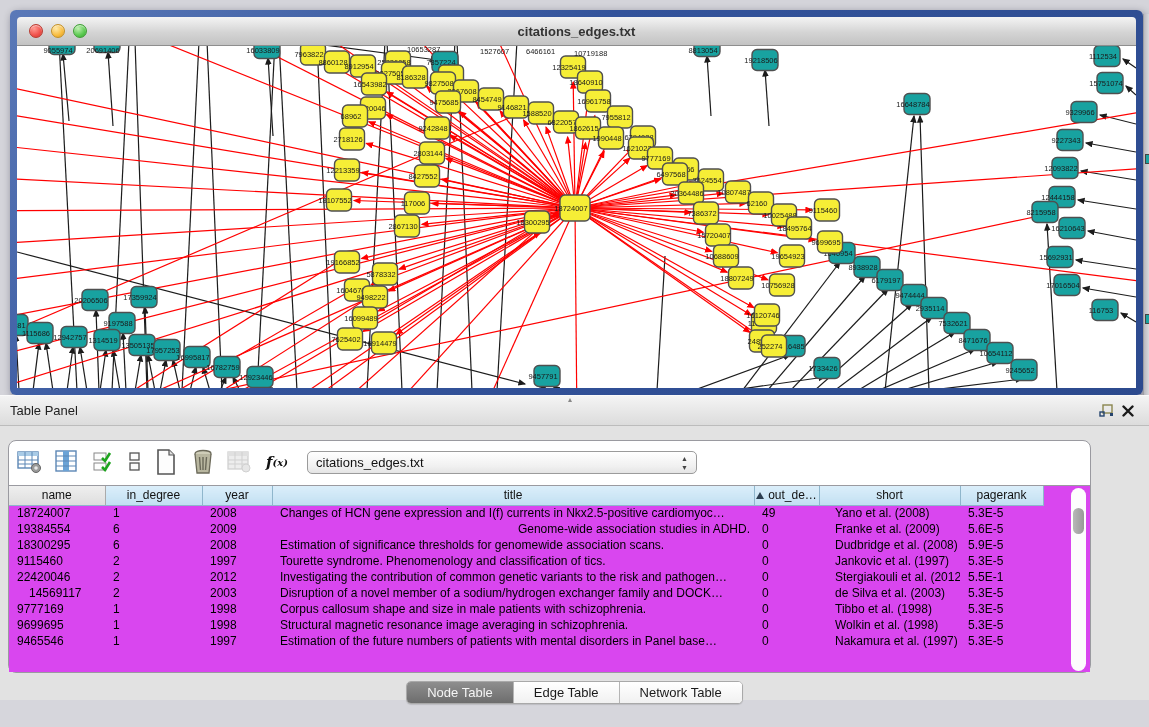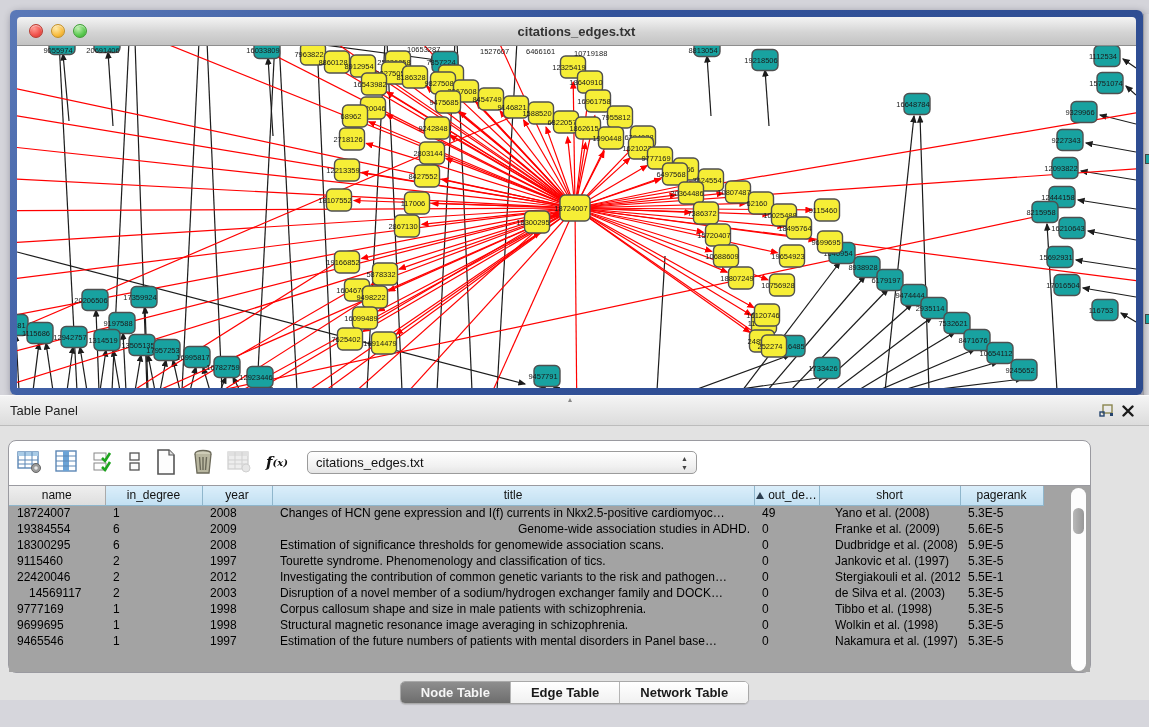--- a/index.html
+++ b/index.html
@@ -44,41 +44,41 @@
   .tb-icon { width:26px; height:26px; display:flex; align-items:center; justify-content:center; }
   .fx { font-size:15px; color:#111; font-family:"DejaVu Serif",serif; font-style:italic; font-weight:bold; }
   .fx small { font-size:10px; font-style:italic; }
   .combo { width:390px; height:23px; margin-left:6px; border:1px solid #9b9b9b; border-radius:5px;
     background:linear-gradient(#ffffff,#f0f0f0 70%,#e4e4e4); display:flex; align-items:center;
     padding:0 8px; font-size:13px; color:#111; position:relative; }
   .combo .arrows { position:absolute; right:8px; top:2px; font-size:7px; line-height:9px;
     color:#444; text-align:center; }
 
   .grid { position:absolute; left:0px; top:44px; width:1081px; height:187px;
-    border-top:1px solid #9a9aa0; overflow:hidden; background:#a3a3a3; }
+    border-top:1px solid #9a9aa0; overflow:hidden; background:#d946ef; }
   table.data { border-collapse:collapse; table-layout:fixed; width:1034px; font-size:12px; }
   table.data th { height:19px; font-weight:normal; text-align:center; color:#111;
     background:linear-gradient(#dbeefa,#c2e0f2); border-right:1px solid #8fb6cc;
     border-bottom:1px solid #8fb6cc; overflow:hidden; white-space:nowrap; }
   table.data th.gray { background:linear-gradient(#efefef,#dedede); border-right:1px solid #aaa; }
   table.data td { height:16px; padding:0 4px 0 8px; color:#000; white-space:nowrap;
     overflow:hidden; }
   .sort-tri { display:inline-block; width:0; height:0; border-left:4px solid transparent;
     border-right:4px solid transparent; border-bottom:7px solid #2c3e50; margin-right:4px;
     position:relative; top:0px; }
   .vscroll { position:absolute; right:4px; top:2px; width:15px; height:183px;
     background:#fdfdfd; border-radius:8px; }
   .vscroll .thumb { position:absolute; left:2px; top:20px; width:11px; height:26px;
     background:linear-gradient(90deg,#b8b8b8,#989898); border-radius:6px; }
 
   
   .tabs-row { position:absolute; left:0; top:286px; width:1149px; text-align:center; }
   .segmented { display:inline-flex; border:1px solid #a9a9a9; border-radius:5px; overflow:hidden;
     background:#fdfdfd; box-shadow:0 1px 1px rgba(0,0,0,.12); }
-  .segment { padding:3px 20px; font-size:13px; font-weight:bold; color:#1a1a1a;
+  .segment { padding:3px 20px; font-size:13px; font-weight:normal; color:#1a1a1a;
     border-right:1px solid #b5b5b5; background:linear-gradient(#ffffff,#f1f1f1); cursor:default; }
   .segment:last-child { border-right:none; }
   .segment.active { background:linear-gradient(#8e8e8e,#6d6d6d); color:#f5f5f5; }
 </style>
 </head>
 <body>
 
 <div class="desktop">
   <div class="frame">
     <div class="frame-inner">

